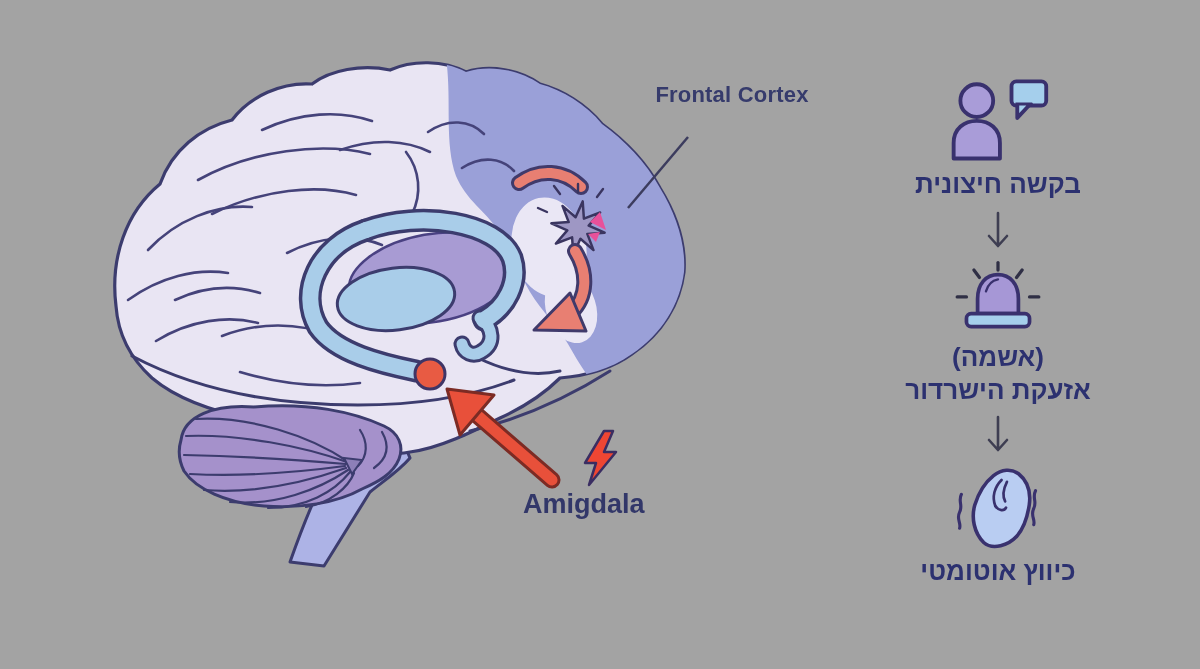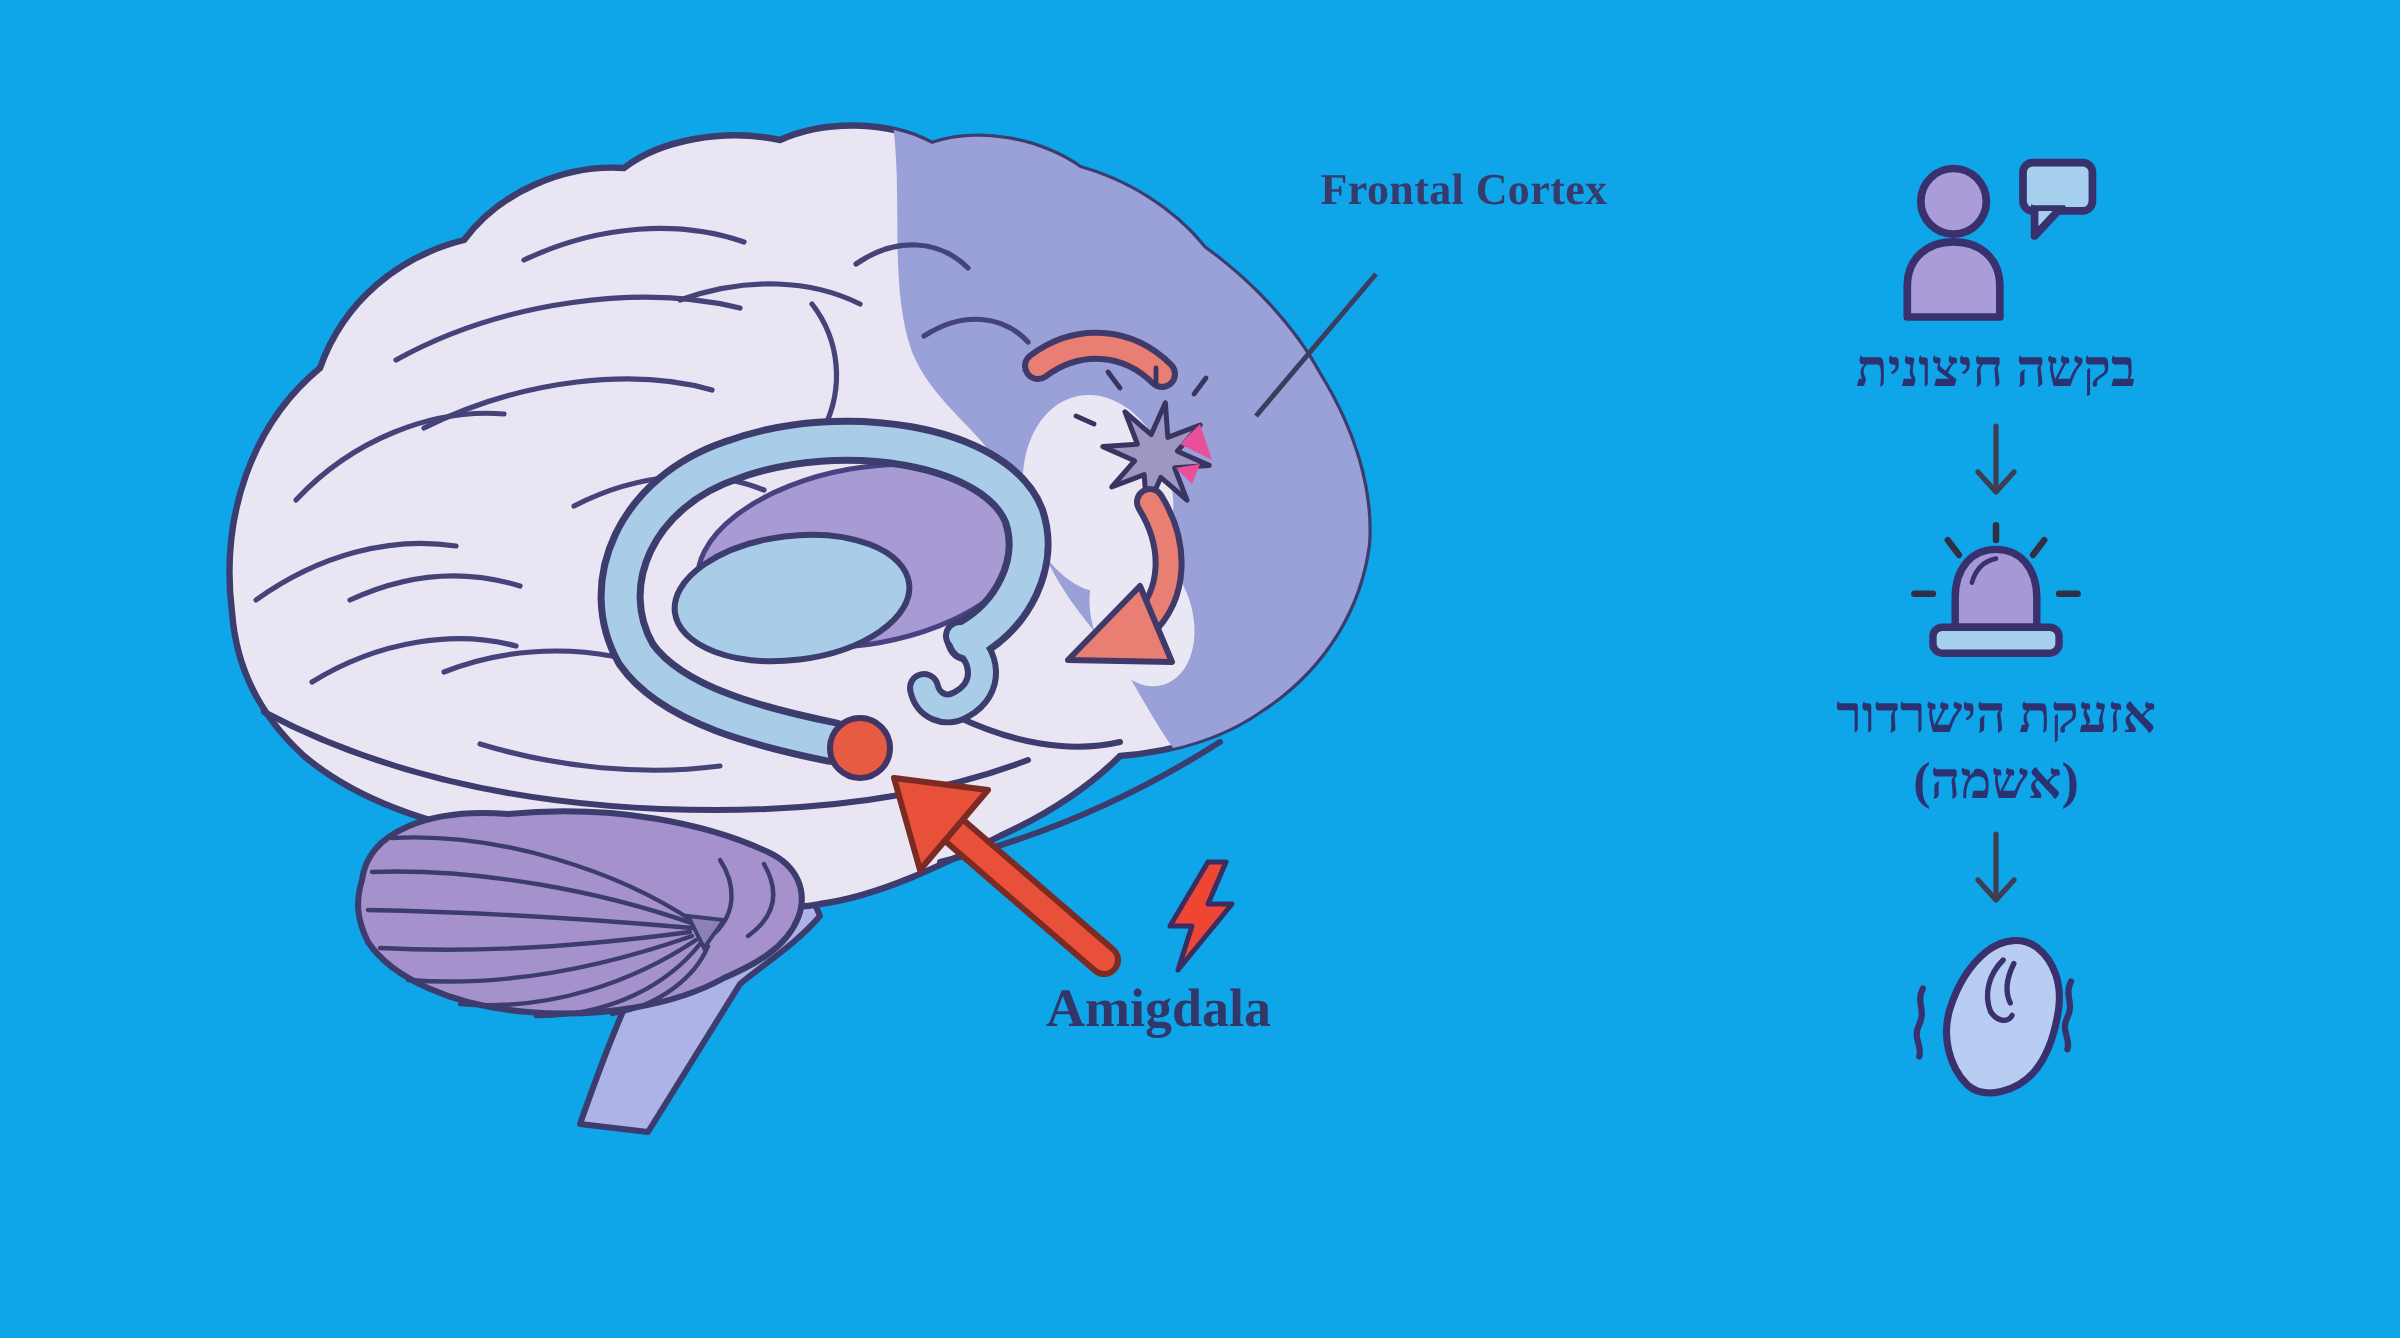--- a/index.html
+++ b/index.html
@@ -1,18 +1,18 @@
 <!DOCTYPE html>
 <html><head>
 <meta charset="utf-8">
 <style>
   html,body{margin:0;padding:0;background:#fff;}
   .stage{
-    position:relative;width:1200px;height:669px;background:#0ea5e9;overflow:hidden;
-    font-family:Liberation Serif, serif;
+    position:relative;width:1200px;height:669px;background:#a3a3a3;overflow:hidden;
+    font-family:Liberation Sans, sans-serif;
   }
   .brain-svg{position:absolute;left:0;top:0;}
   .frontal-label{position:absolute;left:626px;top:82px;width:212px;text-align:center;}
   .fl-title{font-size:22px;font-weight:bold;color:#363b6c;letter-spacing:.2px;}
   .fl-sub{font-size:15px;color:#3b3b43;margin-top:1px;}
   .amygdala-label{
     position:absolute;left:523px;top:489px;width:168px;text-align:left;
     font-size:27px;font-weight:bold;color:#323769;
   }
   .flow{
@@ -173,37 +173,38 @@
       <g stroke="#2f2f45" stroke-width="3.5" stroke-linecap="round">
         <path d="M 55,3 L 55,11"></path>
           <path d="M 29,11 L 35,19"></path>
           <path d="M 81,11 L 75,19"></path>
         <path d="M 11,40 L 21,40"></path>
           <path d="M 99,40 L 89,40"></path>
       </g>
     </svg>
 
     <div class="flabel mt8" dir="rtl">
+      <div>(אשמה)</div>
       <div>אזעקת הישרדור</div>
-      <div>(אשמה)</div>
     </div>
 
     <svg class="mt8" width="24" height="40" viewBox="0 0 24 40">
       <path d="M 12,2 L 12,33 M 3,25 L 12,35 L 21,25" fill="none" stroke="#3e3e52" stroke-width="2.6" stroke-linecap="round" stroke-linejoin="round"></path>
     </svg>
 
     <svg class="mt6" width="100" height="88" viewBox="0 0 112 96">
       <path d="M 40,90 C 29,79 26,62 30,48 C 34,35 41,23 51,15 C 60,8 71,7 79,13
                C 89,21 93,34 91,48 C 89,61 85,74 77,83 C 68,93 50,99 40,90 Z" fill="#b9cdf2" stroke="#39316e" stroke-width="4" stroke-linejoin="round"></path>
       <g fill="none" stroke="#39316e" stroke-width="3" stroke-linecap="round">
         <path d="M 60,20 C 52,28 49,39 53,49"></path>
         <path d="M 53,49 C 57,55 63,55 65,51"></path>
         <path d="M 66,22 C 62,30 61,38 64,44"></path>
       </g>
       <g fill="none" stroke="#39316e" stroke-width="3.5" stroke-linecap="round">
         <path d="M 15,36 C 11,44 17,48 13,56 C 9,64 15,68 13,74"></path>
         <path d="M 98,32 C 94,40 100,44 96,52 C 92,60 98,64 96,70"></path>
       </g>
     </svg>
 
+    <div class="flabel mt6" dir="rtl">כיווץ אוטומטי</div>
   </div>
 
 </div>
 
 </body></html>

